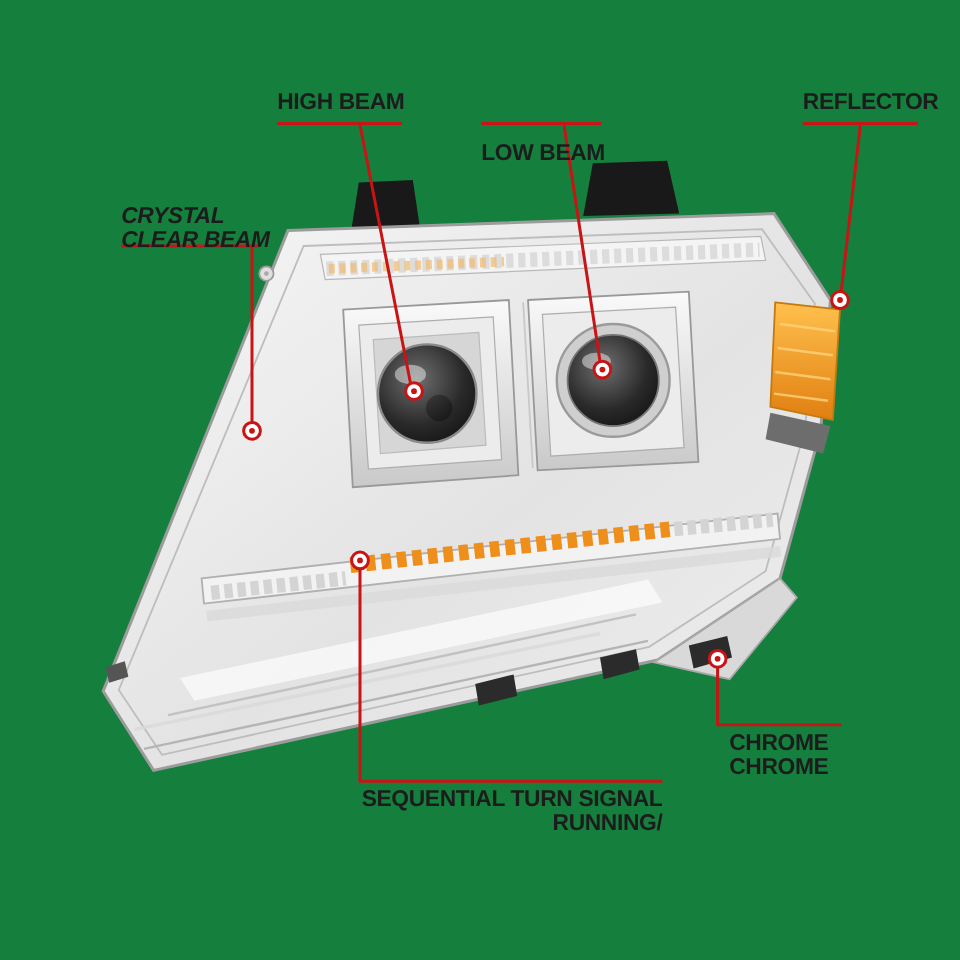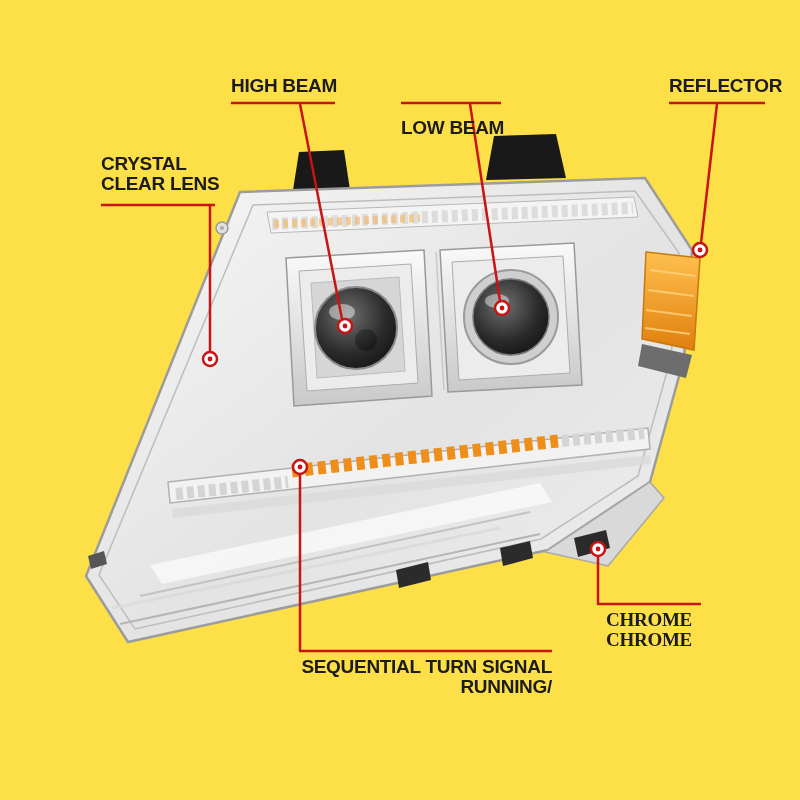--- a/index.html
+++ b/index.html
@@ -1,18 +1,18 @@
 <!DOCTYPE html>
 <html style="--accent: #c81414; --ink: #1c1c1c;"><head>
 <meta charset="utf-8">
 <style>
   :root { --accent:#c81414; --ink:#1c1c1c; }
   html,body{margin:0;padding:0;background:#fff;}
   .canvas{
-    position:relative;width:800px;height:800px;background:#fde047;overflow:hidden;
+    position:relative;width:800px;height:800px;background:#15803d;overflow:hidden;
     font-family:"Liberation Sans", sans-serif;
   }
   .figure-svg{position:absolute;left:0;top:0;width:800px;height:800px;}
   .label{
     position:absolute;font-weight:bold;font-size:19px;line-height:20px;
     letter-spacing:-0.3px;color:var(--ink);white-space:nowrap;
   }
   .label.center{text-align:center;}
   .label.left{text-align:left;}
   .label.right{text-align:right;}
@@ -156,26 +156,26 @@
       </g>
     </g>
   </svg>
 
   <div class="label center" style="left:231px;top:76px;width:104px;">HIGH BEAM</div>
 
   <div class="label center" style="left:401px;top:76px;width:100px;margin-top:42px;">LOW BEAM</div>
 
   <div class="label center" style="left:669px;top:76px;width:96px;text-align:right;">REFLECTOR</div>
 
-  <div class="label left" style="left:101px;top:154px;width:114px;">
+  <div class="label left" style="left:101px;top:171px;width:114px;font-style:italic;">
     <div>CRYSTAL</div>
-    <div>CLEAR LENS</div>
+    <div>CLEAR BEAM</div>
   </div>
 
-  <div class="label center" style="left:597px;top:610px;width:104px;font-family:Liberation Serif, serif;">
+  <div class="label center" style="left:597px;top:610px;width:104px;">
     <div>CHROME</div>
     <div>CHROME</div>
   </div>
 
   <div class="label right" style="left:300px;top:657px;width:252px;">
     <div>SEQUENTIAL TURN SIGNAL</div>
     <div>RUNNING/</div>
   </div>
 
 </div>

